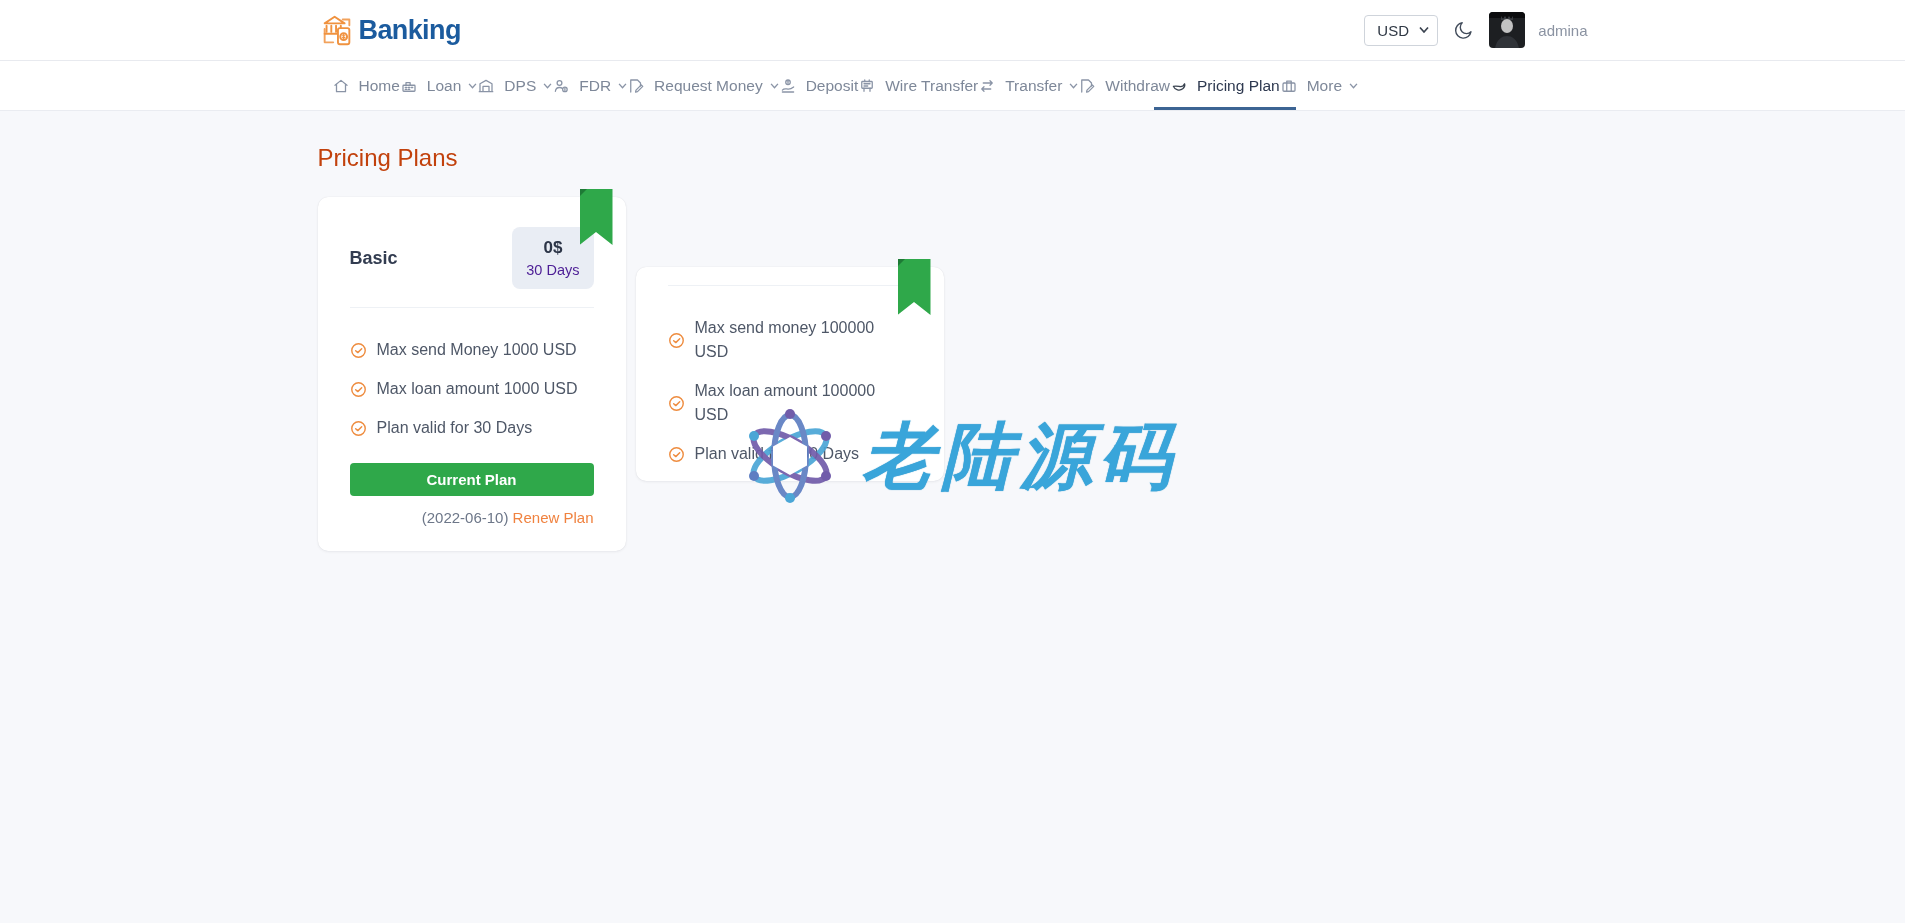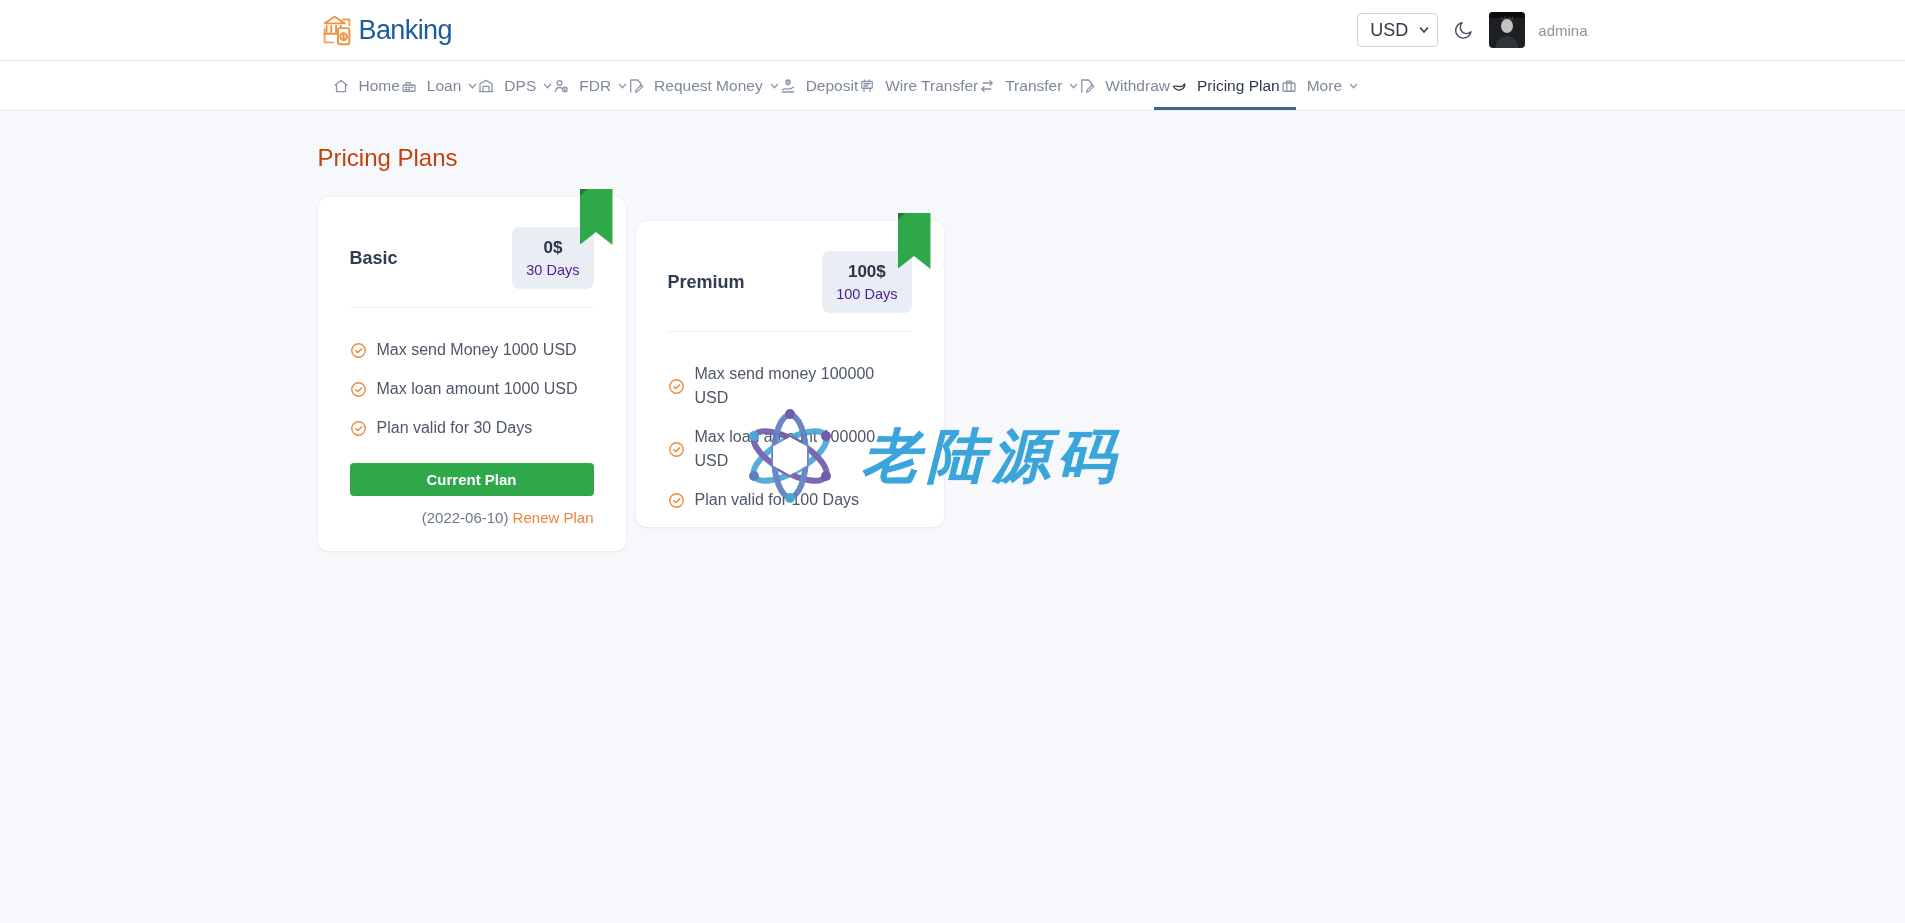--- a/index.html
+++ b/index.html
@@ -9,27 +9,27 @@
     background:#f7f8fb;
     font-family:"Liberation Sans", sans-serif;
     color:#333;
   }
   .container { width:1270px; margin:0 auto; }
 
   
   .topbar { background:#fff; border-bottom:1px solid #e8eaef; height:61px; }
   .topbar .container { height:100%; display:flex; align-items:center; justify-content:space-between; }
   .brand { display:flex; align-items:center; gap:3px; cursor:pointer; }
-  .brand-name { color:#1b5b9e; font-size:27px; font-weight:normal; letter-spacing:-0.6px; }
+  .brand-name { color:#1b5b9e; font-size:27px; font-weight:bold; letter-spacing:-0.6px; }
   .header-right { display:flex; align-items:center; gap:13px; }
   .select-wrap { position:relative; }
   .currency {
     appearance:none; -webkit-appearance:none; -moz-appearance:none;
     border:1px solid #cfd4db; border-radius:4px; background:#fff;
-    padding:6px 28px 6px 12px; font-size:18px; color:#2f3844;
+    padding:6px 28px 6px 12px; font-size:15px; color:#2f3844;
     font-family:"Liberation Sans", sans-serif; cursor:pointer;
   }
   .select-wrap .sel-caret { position:absolute; right:9px; top:50%; transform:translateY(-50%); pointer-events:none; }
   .moon-btn { background:none; border:none; padding:2px; cursor:pointer; display:flex; align-items:center; }
   .avatar { width:36px; height:36px; border-radius:4px; overflow:hidden; flex:none; cursor:pointer; }
   .username { color:#8b93a2; font-size:15px; cursor:pointer; }
 
   
   .navbar { background:#fff; border-bottom:1px solid #eaecf1; height:50px; }
   .navbar .container { height:100%; display:flex; align-items:stretch; padding-left:14px; }
@@ -61,21 +61,21 @@
   .plan-btn { display:block; width:100%; margin-top:23px; background:#2fa84a; color:#fff; font-weight:bold;
               font-size:15px; border:none; border-radius:4px; padding:8px 0; cursor:pointer;
               font-family:"Liberation Sans", sans-serif; }
   .renew-row { text-align:right; font-size:15px; color:#6d7789; margin:13px 0 0; padding-bottom:25px; }
   .renew-link { color:#f0823f; cursor:pointer; }
   .card.premium .plan-btn { margin-bottom:30px; }
 
   
   .watermark { position:absolute; left:742px; top:408px; display:flex; align-items:center; gap:24px;
                pointer-events:none; z-index:50; }
-  .wm-text { font-size:58px; font-weight:bold; font-style:italic; color:#39a5da; letter-spacing:7px;
+  .wm-text { font-size:72px; font-weight:bold; font-style:italic; color:#39a5da; letter-spacing:7px;
              line-height:1; text-shadow:0 0 1px #2f93c6; }
 </style>
 </head>
 <body>
 
 <header class="topbar">
   <div class="container">
     <div class="brand">
       <span style="display:flex;">
         <svg width="38" height="38" viewBox="0 0 40 40" fill="none" stroke="#f0923f" stroke-width="2" stroke-linecap="round" stroke-linejoin="round">
@@ -280,27 +280,20 @@
         </ul>
         <button class="plan-btn">Current Plan</button>
         <p class="renew-row">
           <span>(2022-06-10)</span>
           <span class="renew-link">Renew Plan</span>
         </p>
       </section>
 
       <section class="card premium">
         <span class="ribbon"></span>
-        <div class="card-head">
-          <span class="plan-name">Premium</span>
-          <div class="price-box">
-            <div class="price">100$</div>
-            <div class="period">100 Days</div>
-          </div>
-        </div>
         <hr class="divider">
         <ul class="features">
           <li>
             <svg width="17" height="17" viewBox="0 0 24 24" fill="none" stroke="#ee8c3f" stroke-width="2" stroke-linecap="round" stroke-linejoin="round">
                 <circle cx="12" cy="12" r="9.5"></circle>
                 <path d="M8 12.3 L11 15 L16.5 9.5"></path>
               </svg>
             <span>Max send money 100000 USD</span>
           </li>
           <li>

